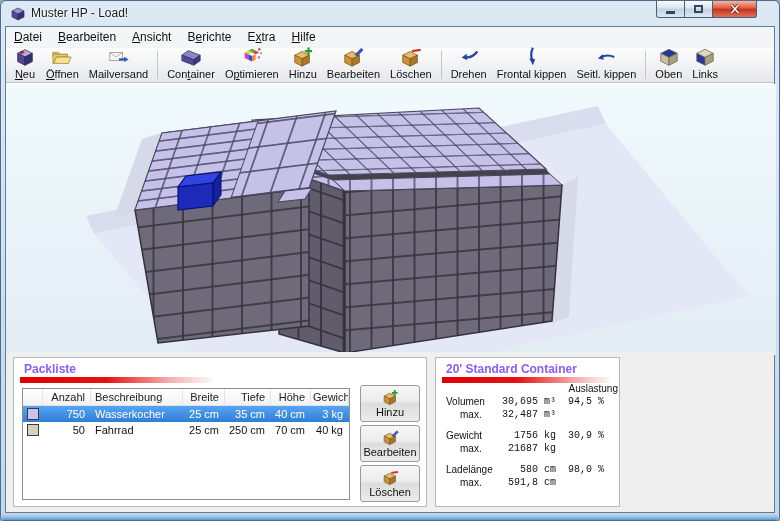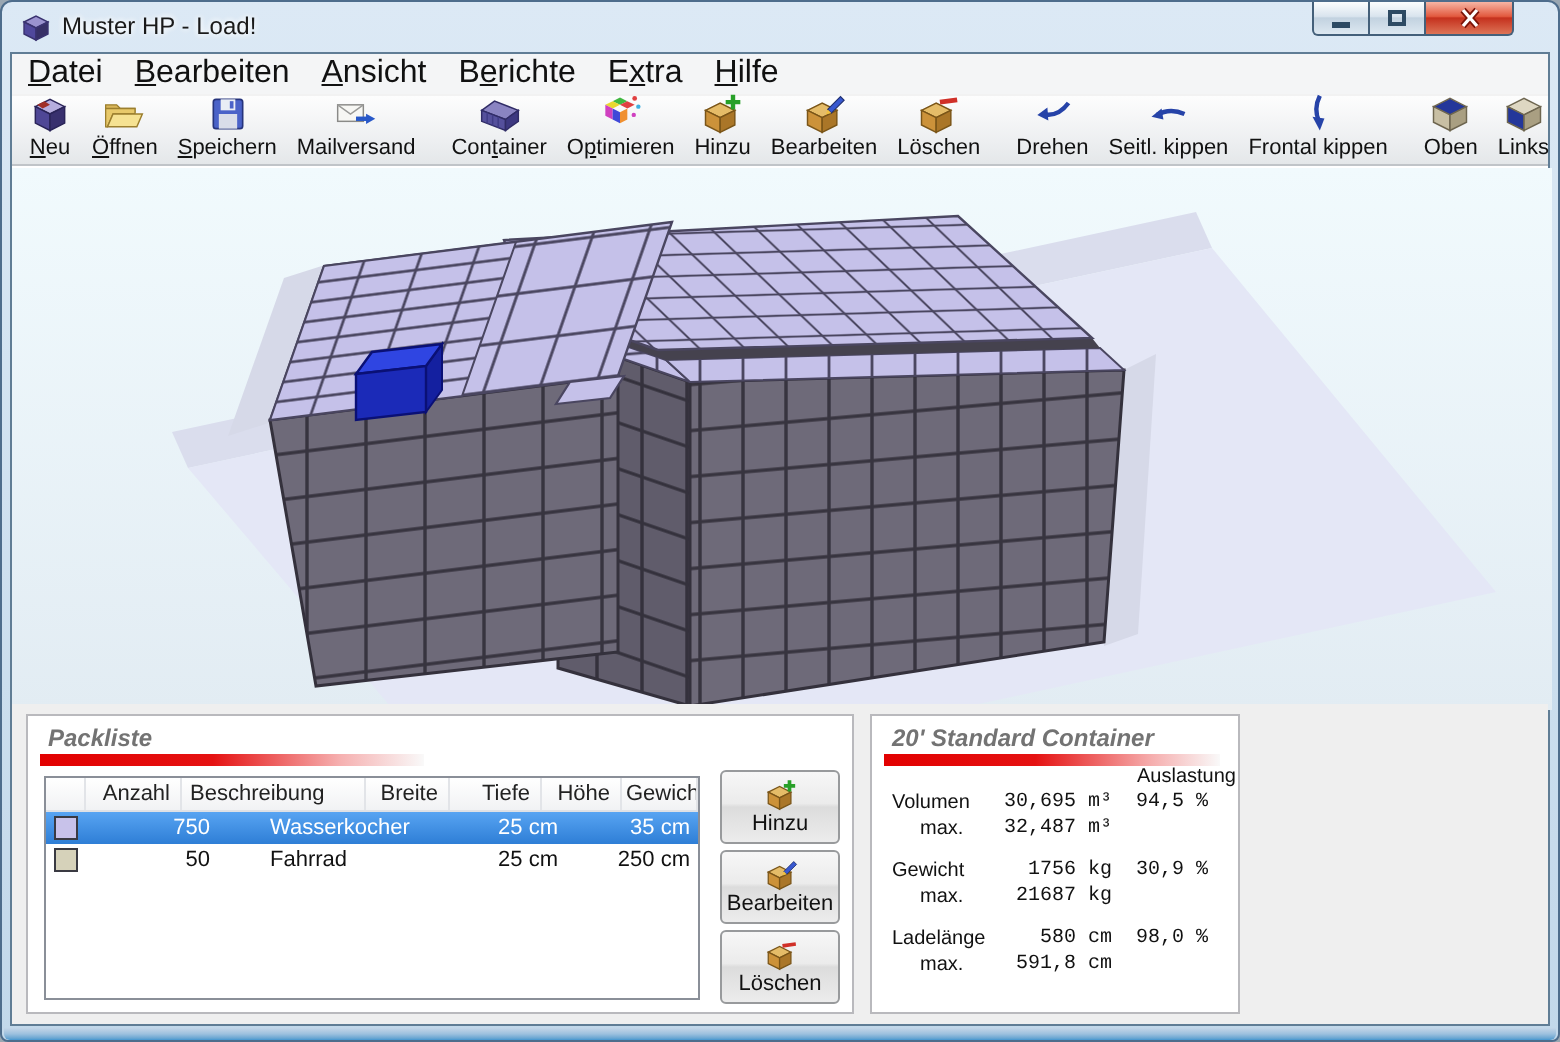--- a/index.html
+++ b/index.html
@@ -14,45 +14,45 @@
   .winbtns{position:absolute;top:0;right:22px;display:flex;}
   .winbtn{height:17px;border:1px solid #44607a;border-top:none;display:flex;align-items:center;justify-content:center;
     background:linear-gradient(#fbfdfe,#d9e4ee 45%,#c2d2e0 50%,#dde8f1);box-sizing:border-box;}
   .winbtn.min{width:29px;border-radius:0 0 0 3px;}
   .winbtn.max{width:27px;border-left:none;border-right:none;}
   .winbtn.close{width:45px;border-radius:0 0 3px 0;background:linear-gradient(#f6b5a4,#e2593f 45%,#c5311e 50%,#dd7356);}
   .glyph-min{width:9px;height:3px;background:#2d4a63;margin-top:7px;}
   .glyph-max{width:9px;height:8px;border:2px solid #2d4a63;box-sizing:border-box;background:transparent;}
   
   .client{position:absolute;left:4px;right:4px;top:25px;bottom:7px;border:1px solid #607d95;background:#fff;}
-  .menubar{position:absolute;left:0;right:0;top:0;height:20px;background:#f4f5f6;display:flex;align-items:center;font-size:16px;color:#111;}
+  .menubar{position:absolute;left:0;right:0;top:0;height:20px;background:#f4f5f6;display:flex;align-items:center;font-size:12px;color:#111;}
   .menu-item{padding:0 8px;height:20px;line-height:20px;}
   .toolbar{position:absolute;left:0;right:0;top:20px;height:36px;box-sizing:border-box;display:flex;align-items:stretch;
     background:linear-gradient(#fdfdfd,#eceef0 70%,#e4e7e9);border-top:1px solid #f2f2f2;border-bottom:1px solid #c0c4c8;padding:1px 3px;}
   .tbtn{display:flex;flex-direction:column;align-items:center;justify-content:flex-end;padding:1px 5px 1px;font-size:11px;color:#111;white-space:nowrap;}
   .ticon{height:22px;display:flex;align-items:flex-end;justify-content:center;}
   .tsep{width:1px;background:#c3c6c9;margin:2px 4px;}
   
   .view3d{position:absolute;left:0;top:57px;width:770px;height:271px;display:block;}
   
   .bottom{position:absolute;left:0;right:0;bottom:0;height:160px;background:#efefef;}
   .panel{position:absolute;top:5px;height:150px;background:#fff;border:1px solid #b9b9bd;box-sizing:border-box;}
   .panel.pl{left:7px;width:414px;}
   .panel.pr{left:429px;width:185px;}
-  .panel-title{position:absolute;left:10px;top:4px;font-size:12px;font-weight:bold;font-style:italic;color:#737373;}
+  .panel-title{position:absolute;left:10px;top:4px;font-size:12px;font-weight:bold;color:#8b5cf6;}
   .redbar{position:absolute;left:6px;top:19px;height:6px;}
   .redbar.wide{width:192px;background:linear-gradient(90deg,#e20000 0%,#e51212 45%,rgba(238,110,110,0.55) 78%,rgba(216,216,216,0.15) 100%);}
   .redbar.full{width:168px;background:linear-gradient(90deg,#e20000 0%,#e51212 45%,rgba(238,110,110,0.55) 80%,rgba(216,216,216,0.15) 100%);}
   
   .listview{position:absolute;left:8px;top:30px;width:328px;height:112px;border:1px solid #8a8f98;box-sizing:border-box;background:#fff;overflow:hidden;}
   .lv-header{display:grid;grid-template-columns:20px 48px 92px 42px 46px 40px 38px;height:17px;box-sizing:border-box;
     background:linear-gradient(#ffffff,#f1f2f4);border-bottom:1px solid #dfe1e5;font-size:11px;color:#222;}
   .hc{border-right:1px solid #e2e4e8;padding:2px 5px 0 2px;text-align:right;overflow:hidden;}
   .hc.desc{text-align:left;padding-left:4px;}
-  .lv-row{display:grid;grid-template-columns:20px 48px 92px 42px 46px 40px 38px;height:16px;align-items:center;font-size:11px;color:#111;gap:20px;}
+  .lv-row{display:grid;grid-template-columns:20px 48px 92px 42px 46px 40px 38px;height:16px;align-items:center;font-size:11px;color:#111;}
   .lv-row.selected{background:linear-gradient(#58a4f2,#2e7ed6);color:#fff;}
   .cell.num{text-align:right;padding-right:6px;}
   .cell.desc{padding-left:4px;overflow:hidden;white-space:nowrap;}
   .swc{display:flex;justify-content:center;align-items:center;}
   .swatch{width:12px;height:12px;border:1px solid #3a3a42;box-sizing:border-box;}
   .sw0{background:#c8c2ea;}
   .sw1{background:#d6d2ba;}
   
   .sidebtn{position:absolute;left:346px;width:60px;height:37px;border:1px solid #989a9c;border-radius:3px;box-sizing:border-box;
     background:linear-gradient(#f7f7f7,#ebebeb 45%,#dcdcdc 50%,#ececec);display:flex;flex-direction:column;align-items:center;justify-content:center;font-size:11px;color:#111;}
@@ -123,31 +123,20 @@
         <span class="ticon">
           <svg width="22" height="22" viewBox="0 0 24 24">
             <path d="M2,7 l6,0 2,2 8,0 0,2 -16,0 z" fill="#d9b65a" stroke="#9c7f2e" stroke-width="0.7"></path>
             <path d="M2,19 L2,9 L18,9 L18,12 L6,12 L3,19 z" fill="#e8c96a" stroke="#9c7f2e" stroke-width="0.7"></path>
             <path d="M6,12 h16 l-3,7 H3 z" fill="#f6e292" stroke="#9c7f2e" stroke-width="0.8"></path>
           </svg>
           </span>
         <span><u>Ö</u>ffnen</span>
       </div>
 
-      <div class="tbtn">
-        <span class="ticon">
-          <svg width="22" height="22" viewBox="0 0 24 24">
-            <rect x="4" y="4" width="16" height="16" rx="1.5" fill="#4a62c8" stroke="#26347c" stroke-width="0.9"></rect>
-            <rect x="8" y="4" width="8" height="6" fill="#e9edf5"></rect>
-            <rect x="13" y="5" width="2" height="4" fill="#4a62c8"></rect>
-            <rect x="7" y="12" width="10" height="8" fill="#d9dde9"></rect>
-          </svg>
-          </span>
-        <span><u>S</u>peichern</span>
-      </div>
 
       <div class="tbtn">
         <span class="ticon">
           <svg width="24" height="22" viewBox="0 0 24 24">
             <rect x="2" y="7" width="14" height="9" fill="#f7f7f4" stroke="#8a8a88" stroke-width="0.8"></rect>
             <path d="M2,7 l7,5 7,-5" fill="none" stroke="#9a9a98" stroke-width="0.8"></path>
             <rect x="12" y="13.4" width="6" height="2.4" fill="#2858c8"></rect>
             <polygon points="17.5,11.8 22.5,14.6 17.5,17.4" fill="#2858c8"></polygon>
           </svg>
           </span>
@@ -230,35 +219,35 @@
             <path d="M21 6 Q 15 14 7 12" fill="none" stroke="#2643a8" stroke-width="2.4"></path>
             <polygon points="9.5,8.5 4,12.5 10,15.5" fill="#2643a8"></polygon>
           </svg>
           </span>
         <span>Drehen</span>
       </div>
 
       <div class="tbtn">
         <span class="ticon">
           <svg width="24" height="22" viewBox="0 0 24 24">
+            <path d="M13 2 Q 9.5 9 12.5 16" fill="none" stroke="#2643a8" stroke-width="2.4"></path>
+            <polygon points="9,13.5 13,21 15.5,14.5" fill="#2643a8"></polygon>
+          </svg>
+          </span>
+        <span>Frontal kippen</span>
+      </div>
+
+      <div class="tbtn">
+        <span class="ticon">
+          <svg width="24" height="22" viewBox="0 0 24 24">
             <path d="M21 12 Q 13 8.5 6 12.5" fill="none" stroke="#2643a8" stroke-width="2.4"></path>
             <polygon points="8.5,9 3,13.5 9.5,15" fill="#2643a8"></polygon>
           </svg>
           </span>
         <span>Seitl. kippen</span>
-      </div>
-
-      <div class="tbtn">
-        <span class="ticon">
-          <svg width="24" height="22" viewBox="0 0 24 24">
-            <path d="M13 2 Q 9.5 9 12.5 16" fill="none" stroke="#2643a8" stroke-width="2.4"></path>
-            <polygon points="9,13.5 13,21 15.5,14.5" fill="#2643a8"></polygon>
-          </svg>
-          </span>
-        <span>Frontal kippen</span>
       </div>
 
       <div class="tsep"></div>
 
       <div class="tbtn">
         <span class="ticon">
           <svg width="22" height="22" viewBox="0 0 24 24">
             <polygon points="3,8 12,3.5 21,8 12,12.5" fill="#24379a" stroke="#6e6650" stroke-width="0.8"></polygon>
             <polygon points="3,8 12,12.5 12,21 3,16.5" fill="#c8bfa4" stroke="#6e6650" stroke-width="0.8"></polygon>
             <polygon points="12,12.5 21,8 21,16.5 12,21" fill="#a99f82" stroke="#6e6650" stroke-width="0.8"></polygon>

